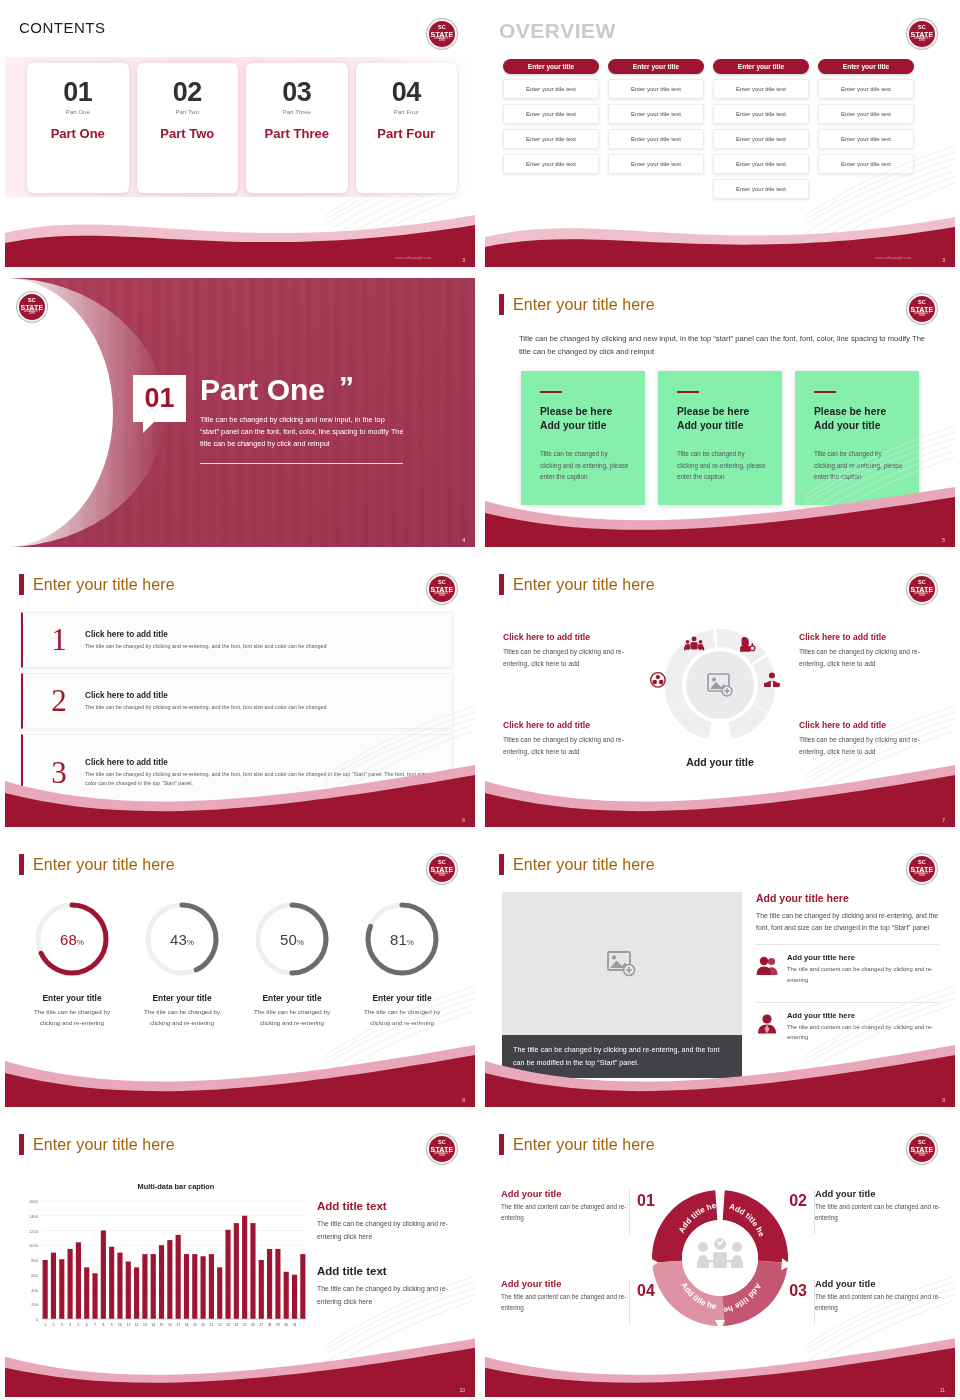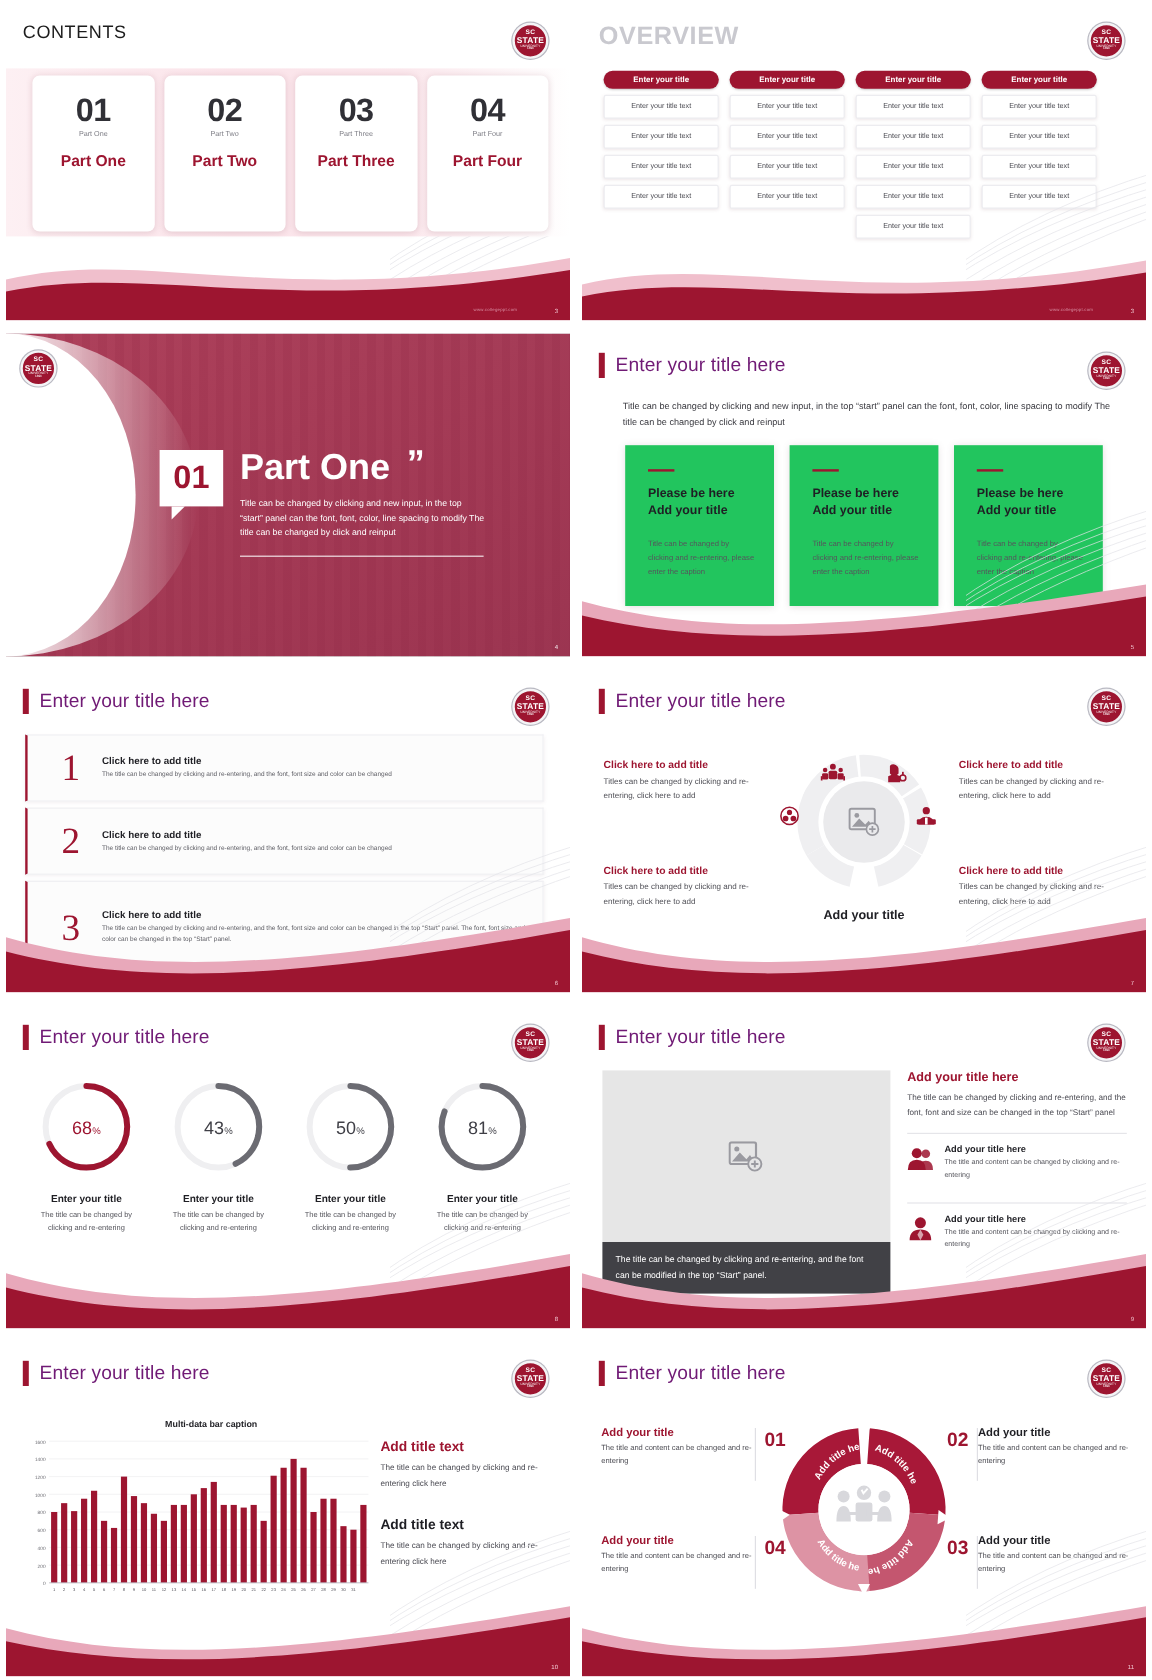--- a/index.html
+++ b/index.html
@@ -21,21 +21,21 @@
         flex-direction:column;color:#fff;line-height:1;flex:none;}
   .seal .s1{font-size:5.5px;font-weight:bold;letter-spacing:.3px;}
   .seal .s2{font-size:7px;font-weight:bold;letter-spacing:.2px;}
   .seal .s3{font-size:2.6px;letter-spacing:.1px;}
   .seal .s4{font-size:2.6px;}
 
   
   .ttl-row{display:flex;align-items:flex-start;justify-content:space-between;padding:16px 18px 0 14px;}
   .ttl{display:flex;align-items:center;gap:9px;}
   .ttl .bar{width:5px;height:21px;background:#9d1530;}
-  .ttl .txt{font-size:16px;color:#701a75;font-weight:normal;letter-spacing:.1px;}
+  .ttl .txt{font-size:16px;color:#a16207;font-weight:normal;letter-spacing:.1px;}
   .pagenum{position:absolute;right:10px;bottom:4px;font-size:5px;color:#f3c9d3;z-index:5;}
   .pagenum.dark{color:#ffffff;}
   .wwwtag{position:absolute;right:44px;bottom:7px;font-size:3.6px;color:#d98fa3;letter-spacing:.2px;z-index:5;}
 
   
   .s1-head{font-size:15px;font-weight:normal;color:#1c1c1c;letter-spacing:.5px;}
   .contents-cards{display:flex;gap:8px;padding:14px 18px 0 22px;}
   .ccard{width:102px;height:130px;background:#fff;border-radius:6px;
          box-shadow:0 1px 5px rgba(130,60,80,.18);text-align:center;padding-top:16px;box-sizing:border-box;
          position:relative;z-index:3;}
@@ -73,21 +73,21 @@
   .numtag:after{content:"";position:absolute;left:10px;bottom:-11px;border-left:11px solid #fff;border-bottom:11px solid transparent;}
   .cover-txt{margin-left:14px;}
   .cover-h1{font-size:30px;font-weight:bold;color:#fff;line-height:1;display:flex;align-items:flex-start;gap:14px;}
   .quote{font-size:30px;font-weight:bold;color:#fff;line-height:.8;}
   .cover-p{font-size:7.3px;color:#fff;line-height:1.62;margin-top:9px;width:205px;}
   .cover-rule{margin-top:14px;width:203px;height:1px;background:rgba(255,255,255,.85);}
 
   
   .lead{font-size:7.6px;color:#3a3a40;line-height:1.75;padding:8px 24px 0 34px;}
   .cards3{display:flex;gap:13px;padding:12px 0 0 36px;}
-  .card3{width:124px;height:134px;background:#22c55e;box-shadow:0 1px 6px rgba(120,90,100,.20);
+  .card3{width:124px;height:134px;background:#86efac;box-shadow:0 1px 6px rgba(120,90,100,.20);
       box-sizing:border-box;padding:20px 16px 0 19px;}
   .card3 .dash{width:22px;height:2.5px;background:#9d1530;}
   .card3 .h{font-size:10.3px;font-weight:bold;color:#1f1f24;margin-top:12px;line-height:1.33;}
   .card3 .p{font-size:6.4px;color:#55555c;line-height:1.75;margin-top:16px;}
 
   
   .nlist{padding:8px 22px 0 16px;display:flex;flex-direction:column;gap:5px;}
   .nrow{background:#fcfcfc;border:1px solid #f0f0f3;border-left:2.5px solid #9d1530;
         display:flex;align-items:center;box-shadow:0 1px 3px rgba(140,110,120,.13);padding:7px 10px;}
   .nrow .big{font-family:"Liberation Serif",serif;font-size:31px;color:#9d1530;width:52px;text-align:center;line-height:.95;flex:none;}

